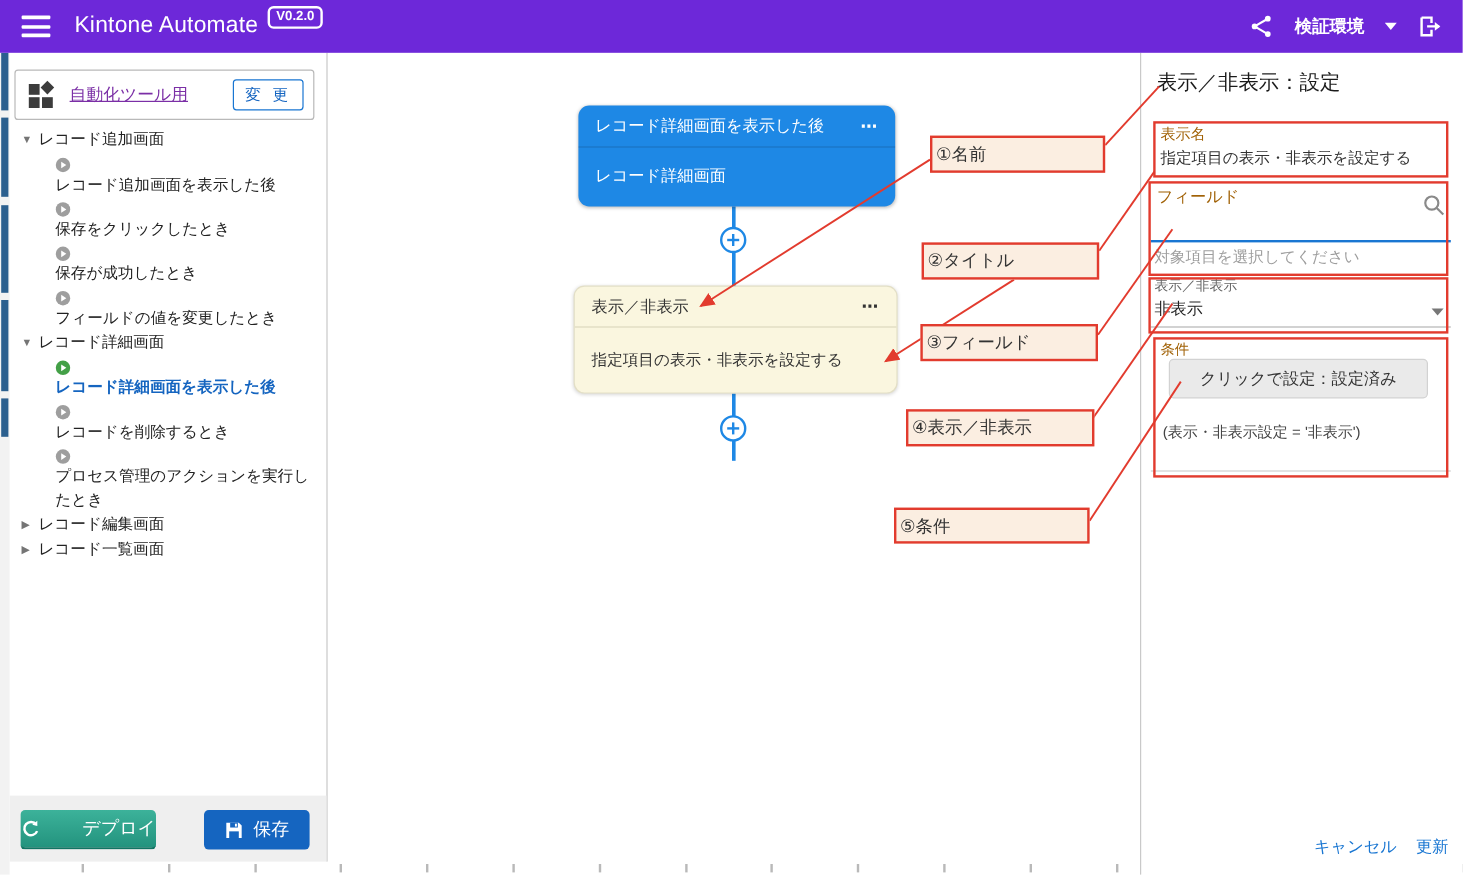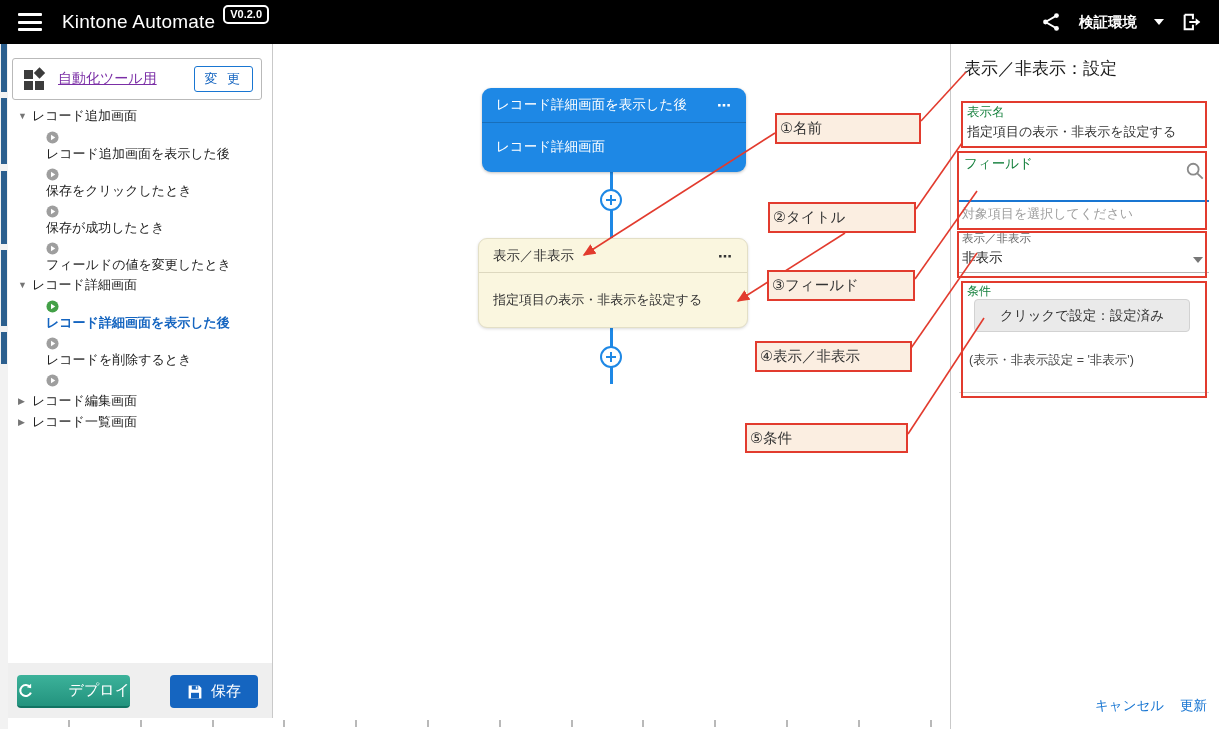--- a/index.html
+++ b/index.html
@@ -1,21 +1,21 @@
 <!DOCTYPE html>
 <html><head>
 <meta charset="utf-8">
 <style>
   * { margin:0; padding:0; box-sizing:border-box; }
   html,body { width:1219px; height:729px; }
   body { font-family:"Liberation Sans","DejaVu Sans",sans-serif; background:#fff; overflow:hidden; }
   .app { position:relative; width:1219px; height:729px; background:#fff; overflow:hidden; }
 
   
-  .header { position:absolute; left:0; top:0; width:1219px; height:44px; background:#000000; display:flex; align-items:center; color:#fff; z-index:30; }
+  .header { position:absolute; left:0; top:0; width:1219px; height:44px; background:#6d28d9; display:flex; align-items:center; color:#fff; z-index:30; }
   .hamburger { margin-left:18px; width:24px; height:18px; display:flex; flex-direction:column; justify-content:space-between; cursor:pointer; }
   .hamburger i { display:block; height:3px; background:#fff; border-radius:1px; }
   .app-title { font-size:19px; font-weight:500; margin-left:20px; letter-spacing:.2px; }
   .ver-badge { border:2px solid #fff; border-radius:5px; font-size:11px; font-weight:bold; padding:0 5px; margin-left:8px; align-self:flex-start; margin-top:5px; line-height:15px; }
   .header-right { margin-left:auto; display:flex; align-items:center; gap:17px; margin-right:16px; }
   .env-label { font-size:14.5px;font-weight:bold; }
   .caret-down-white { width:0; height:0; border-left:5px solid transparent; border-right:5px solid transparent; border-top:6px solid #fff; }
 
   
   .edge-strip { position:absolute; left:0; top:44px; width:8px; height:685px; background:#f2f2f2; z-index:25; }
@@ -50,21 +50,21 @@
   .node-action .node-body { height:54px; font-size:13px; }
   .connector { position:absolute; width:3px; background:#1E88E5; left:610px; z-index:4; }
   .plus-node { position:absolute; left:600px; width:22px; height:22px; border-radius:50%; background:#fff; border:2px solid #1E88E5; z-index:6; cursor:pointer; }
   .plus-node::before, .plus-node::after { content:""; position:absolute; background:#1E88E5; }
   .plus-node::before { left:4px; right:4px; top:8px; height:2px; }
   .plus-node::after { top:4px; bottom:4px; left:8px; width:2px; }
 
   
   .panel { position:absolute; left:950px; top:44px; width:269px; height:685px; background:#fff; border-left:1px solid #c9c9c9; z-index:20; }
   .panel-title { position:absolute; left:13px; top:13px; font-size:17px; color:#1a1a1a; }
-  .lbl-blue { color:#15803d; }
+  .lbl-blue { color:#a16207; }
   .fg-displayname-label { position:absolute; left:16px; top:60px; font-size:12.5px; }
   .fg-displayname-value { position:absolute; left:16px; top:79px; font-size:13px; color:#333; }
   .fg-field-label { position:absolute; left:13px; top:111px; font-size:13.5px; }
   .search-icon { position:absolute; right:14px; top:117px; cursor:pointer; }
   .field-underline { position:absolute; left:8px; top:156px; width:250px; height:2px; background:#1976D2; }
   .fg-field-placeholder { position:absolute; left:11px; top:161px; font-size:13px; color:#9e9e9e; }
   .fg-vis-label { position:absolute; left:11px; top:187px; font-size:11.5px; color:#666; }
   .fg-vis-value { position:absolute; left:11px; top:205px; font-size:13.5px; color:#222; }
   .caret-down-gray { position:absolute; right:16px; top:213px; width:0; height:0; border-left:5px solid transparent; border-right:5px solid transparent; border-top:6px solid #777; }
   .vis-underline { position:absolute; left:8px; top:228px; width:250px; height:1px; background:#b5b5b5; }
@@ -184,20 +184,21 @@
             <circle cx="7" cy="7" r="6.5" fill="#9e9e9e"></circle>
             <path d="M5.4 4 L10 7 L5.4 10 Z" fill="#fff"></path>
           </svg>
         <span class="tlabel">レコードを削除するとき</span>
       </div>
       <div class="trow item" style="width:250px">
         <svg class="titem-icon" width="13" height="13" viewBox="0 0 14 14">
             <circle cx="7" cy="7" r="6.5" fill="#9e9e9e"></circle>
             <path d="M5.4 4 L10 7 L5.4 10 Z" fill="#fff"></path>
           </svg>
+        <span class="tlabel">プロセス管理のアクションを実行したとき</span>
       </div>
       <div class="trow section">
         <span class="expander">▶</span>
         <span class="tlabel">レコード編集画面</span>
       </div>
       <div class="trow section">
         <span class="expander">▶</span>
         <span class="tlabel">レコード一覧画面</span>
       </div>
     </nav>

